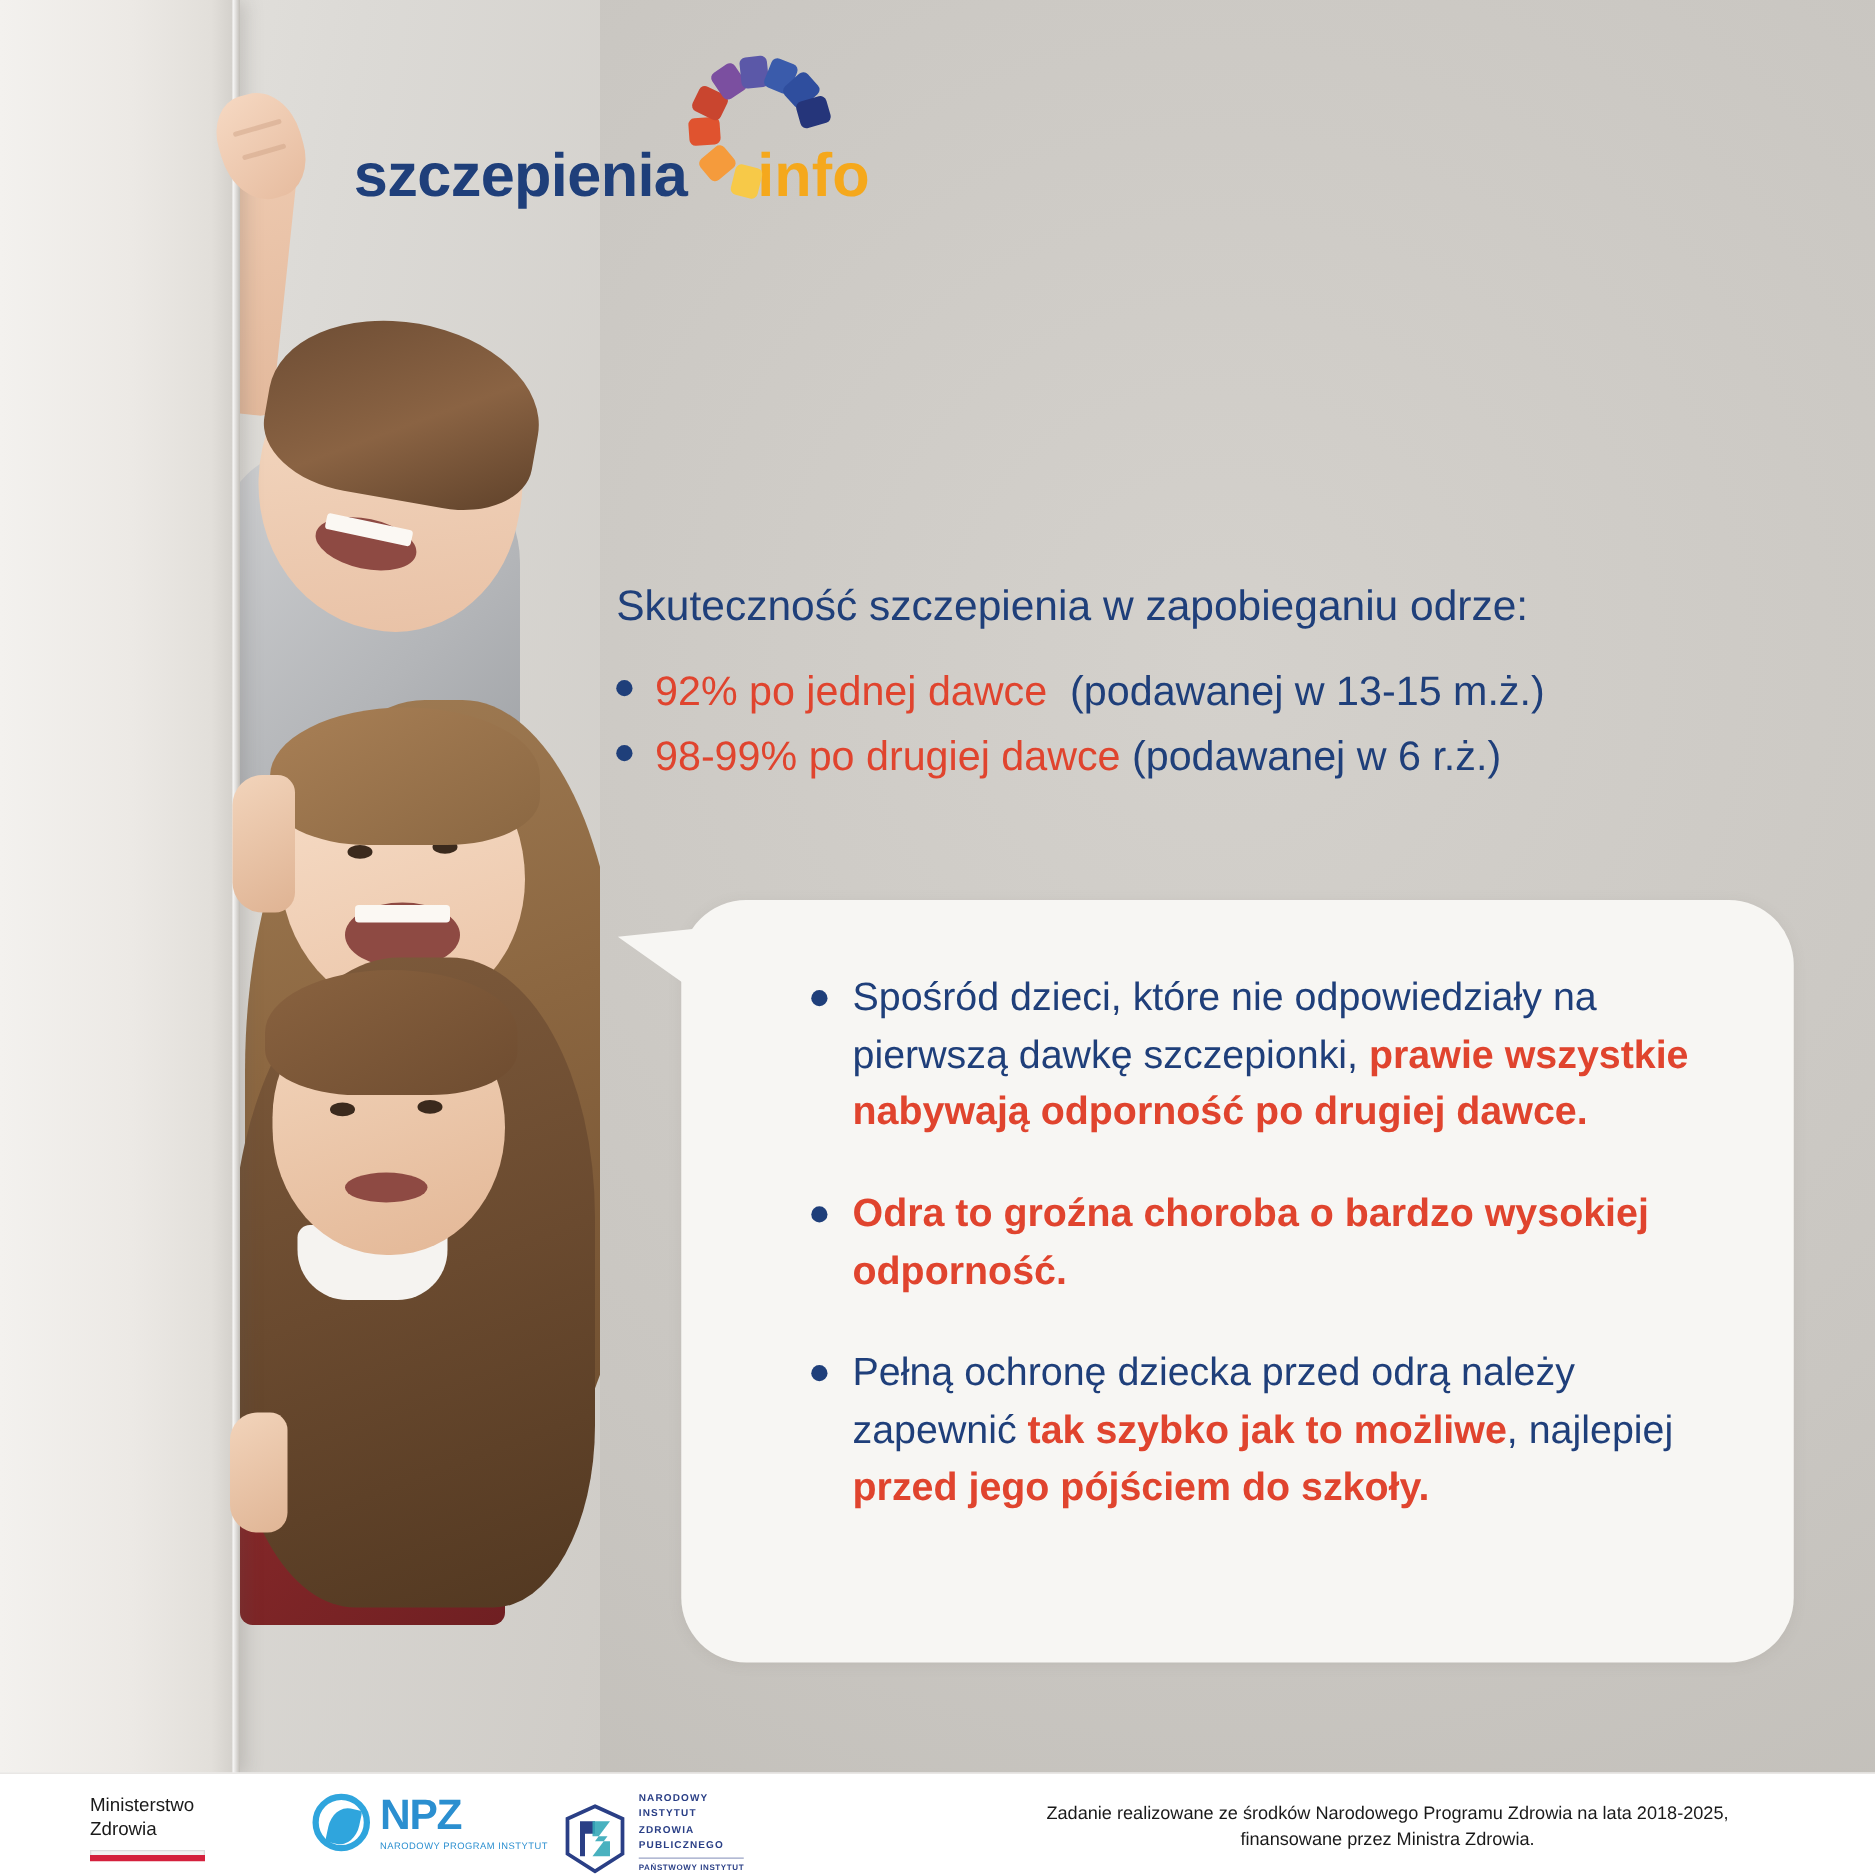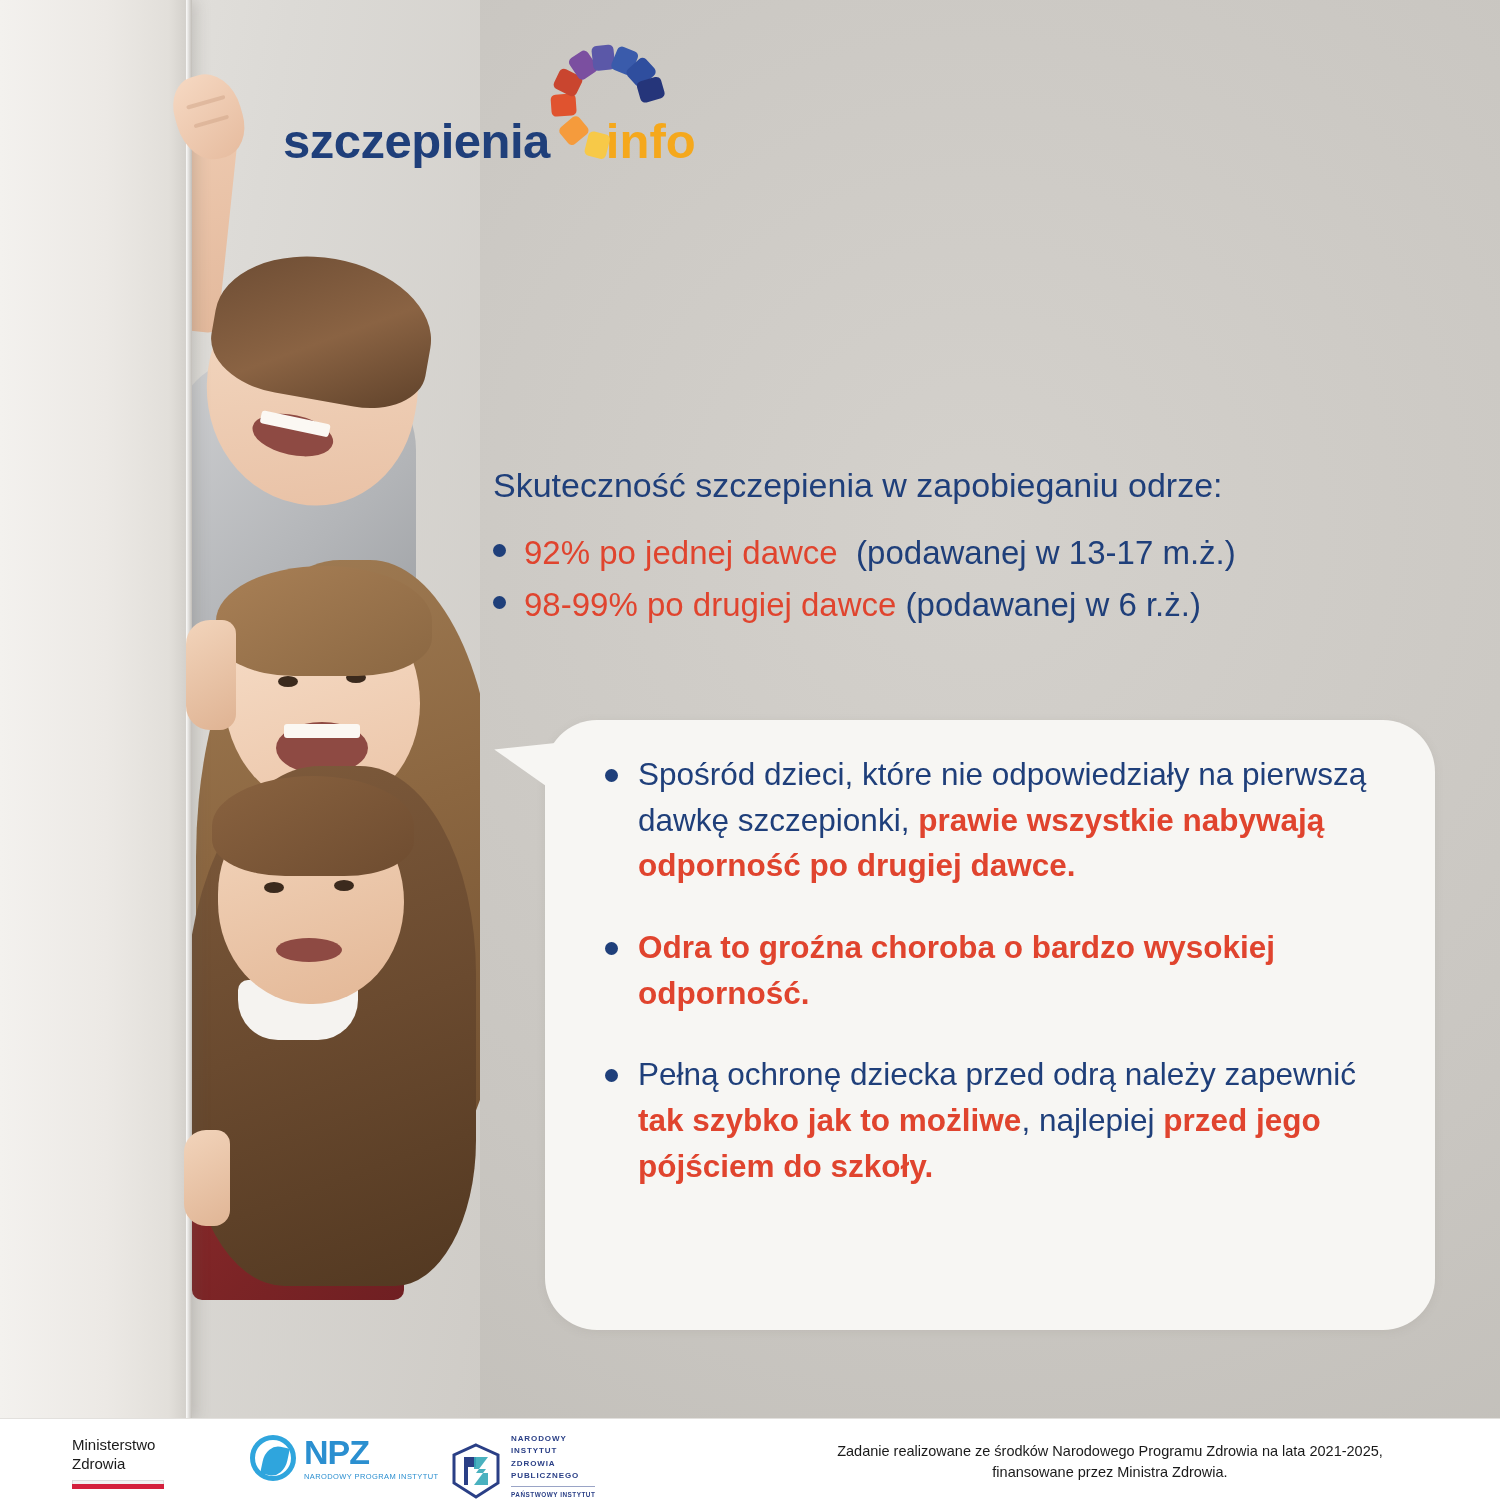--- a/index.html
+++ b/index.html
@@ -323,21 +323,22 @@
     background: #1f3f7a;
     margin-right: 18px;
     flex: none;
     transform: translateY(-7px);
   }
   .stat-red { color: #e0442e; }
   .stat-navy { color: #1f3f7a; }
 
   
   .bubble-2-inner {
-    padding: 32px 56px 0 60px;
+    padding: 55px 56px 0 60px;
+    margin-left: 44px;
   }
   .b2-item {
     display: flex;
     align-items: flex-start;
     margin-bottom: 36px;
   }
   .b2-dot {
     width: 13px; height: 13px;
     border-radius: 50%;
     background: #1f3f7a;
@@ -530,21 +531,21 @@
   </div>
 
 
   <div class="stats">
     <div class="stats-title">Skuteczność szczepienia w zapobieganiu odrze:</div>
 
     <div class="stat-row">
       <span class="stat-dot"></span>
       <span class="stat-red">92% po jednej dawce</span>
       <span>&nbsp;&nbsp;</span>
-      <span class="stat-navy">(podawanej w 13-17 m.ż.)</span>
+      <span class="stat-navy">(podawanej w 13-15 m.ż.)</span>
     </div>
 
     <div class="stat-row">
       <span class="stat-dot"></span>
       <span class="stat-red">98-99% po drugiej dawce</span>
       <span>&nbsp;</span>
       <span class="stat-navy">(podawanej w 6 r.ż.)</span>
     </div>
   </div>
 
@@ -603,19 +604,19 @@
         <span style="display:block;">NARODOWY</span>
         <span style="display:block;">INSTYTUT</span>
         <span style="display:block;">ZDROWIA</span>
         <span style="display:block;">PUBLICZNEGO</span>
         <span class="small" style="display:block;">PAŃSTWOWY INSTYTUT</span>
         <span class="small" style="display:block; border-top:none; margin-top:0; padding-top:0;">BADAWCZY</span>
       </span>
     </div>
 
     <div class="funding">
-      <div>Zadanie realizowane ze środków Narodowego Programu Zdrowia na lata 2021-2025,</div>
+      <div>Zadanie realizowane ze środków Narodowego Programu Zdrowia na lata 2018-2025,</div>
       <div>finansowane przez Ministra Zdrowia.</div>
     </div>
 
   </div>
 
 </div>
 
 </body></html>

